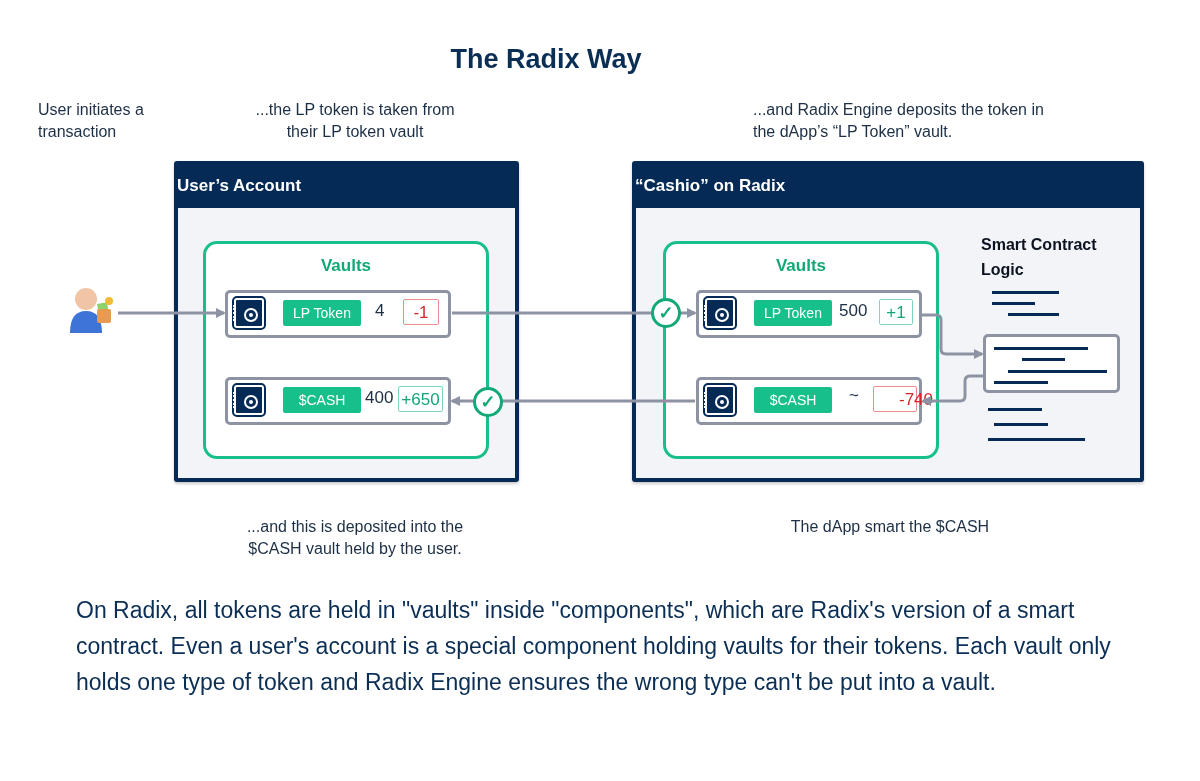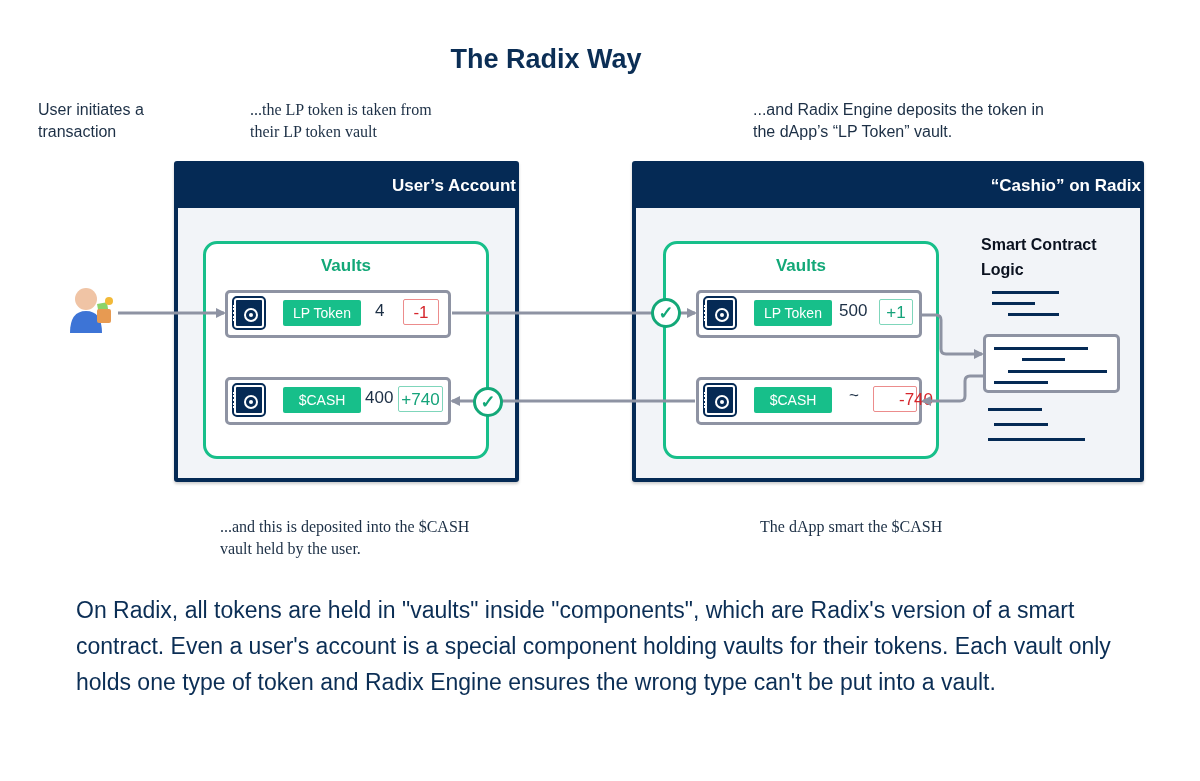--- a/index.html
+++ b/index.html
@@ -3,23 +3,23 @@
 <meta charset="utf-8">
 <style>
   html, body { margin: 0; padding: 0; }
   body {
     width: 1200px; height: 781px; background: #ffffff; position: relative; overflow: hidden;
     font-family: "Liberation Sans", sans-serif; color: #0d2a4a;
   }
   .abs { position: absolute; }
   .title { left: 0; width: 1092px; top: 44px; text-align: center; font-size: 27px; font-weight: bold; color: #0b2e55; }
   .caption { font-size: 16px; line-height: 22px; color: #1c2f45; }
-  .cap-center { text-align: left; font-family: Liberation Serif, serif; }
+  .cap-center { text-align: center; }
   .panel { border: 4px solid #052a55; background: #f2f4f8; border-radius: 3px; box-shadow: 0 2px 3px rgba(0,0,0,0.2); box-sizing: border-box; }
-  .panel-head { background: #052a55; color: #fff; font-weight: bold; font-size: 17px; text-align: right; height: 44px; line-height: 44px; margin: -1px -1px 0 -1px; }
+  .panel-head { background: #052a55; color: #fff; font-weight: bold; font-size: 17px; text-align: left; height: 44px; line-height: 44px; margin: -1px -1px 0 -1px; }
   .vaults-box { border: 3px solid #17bf8a; border-radius: 14px; background: #fff; box-sizing: border-box; }
   .vaults-title { position: absolute; left: 0; right: 0; top: 12px; text-align: center; color: #13a878; font-weight: bold; font-size: 17px; }
   .vault { position: absolute; border: 3px solid #8e93a3; border-radius: 5px; background: #fff; box-sizing: border-box; height: 48px; }
   .safe { position: absolute; left: 6px; top: 5px; width: 30px; height: 30px; background: #052a55; border: 2px solid #fff; outline: 2px solid #052a55; border-radius: 3px; box-sizing: border-box; }
   .safe-dial { position: absolute; left: 8px; top: 8px; width: 10px; height: 10px; border: 2px solid #fff; border-radius: 50%; }
   .safe-dial::after { content: ""; position: absolute; left: 3px; top: 3px; width: 4px; height: 4px; background: #fff; border-radius: 50%; }
   .safe-hinge { position: absolute; left: -3px; top: 5px; width: 2px; height: 16px; border-left: 2px dotted #fff; }
   .token { position: absolute; top: 7px; height: 26px; line-height: 26px; background: #17bf8a; color: #fff; font-weight: normal; font-size: 14px; text-align: center; border-radius: 2px; }
   .amount { position: absolute; top: 8px; font-size: 17px; color: #1c2f45; }
   .delta { position: absolute; top: 6px; height: 26px; line-height: 26px; font-size: 17px; text-align: center; border-radius: 2px; background: #fff; box-sizing: border-box; }
@@ -56,21 +56,21 @@
   <div class="amount" style="left:147px;">4</div>
   <div class="delta neg" style="left:175px; width:36px;">-1</div>
 </div>
 <div class="vault" style="left:225px; top:377px; width:226px;">
   <div class="safe">
       <div class="safe-hinge"></div>
       <div class="safe-dial"></div>
     </div>
   <div class="token" style="left:55px; width:78px;">$CASH</div>
   <div class="amount" style="left:137px;">400</div>
-  <div class="delta pos" style="left:170px; width:45px;">+740</div>
+  <div class="delta pos" style="left:170px; width:45px;">+650</div>
 </div>
 
 <div class="abs panel" style="left:632px; top:161px; width:512px; height:321px;">
   <div class="panel-head">“Cashio” on Radix</div>
 </div>
 <div class="abs vaults-box" style="left:663px; top:241px; width:276px; height:218px;">
   <div class="vaults-title">Vaults</div>
 </div>
 <div class="vault" style="left:696px; top:290px; width:226px;">
   <div class="safe">

